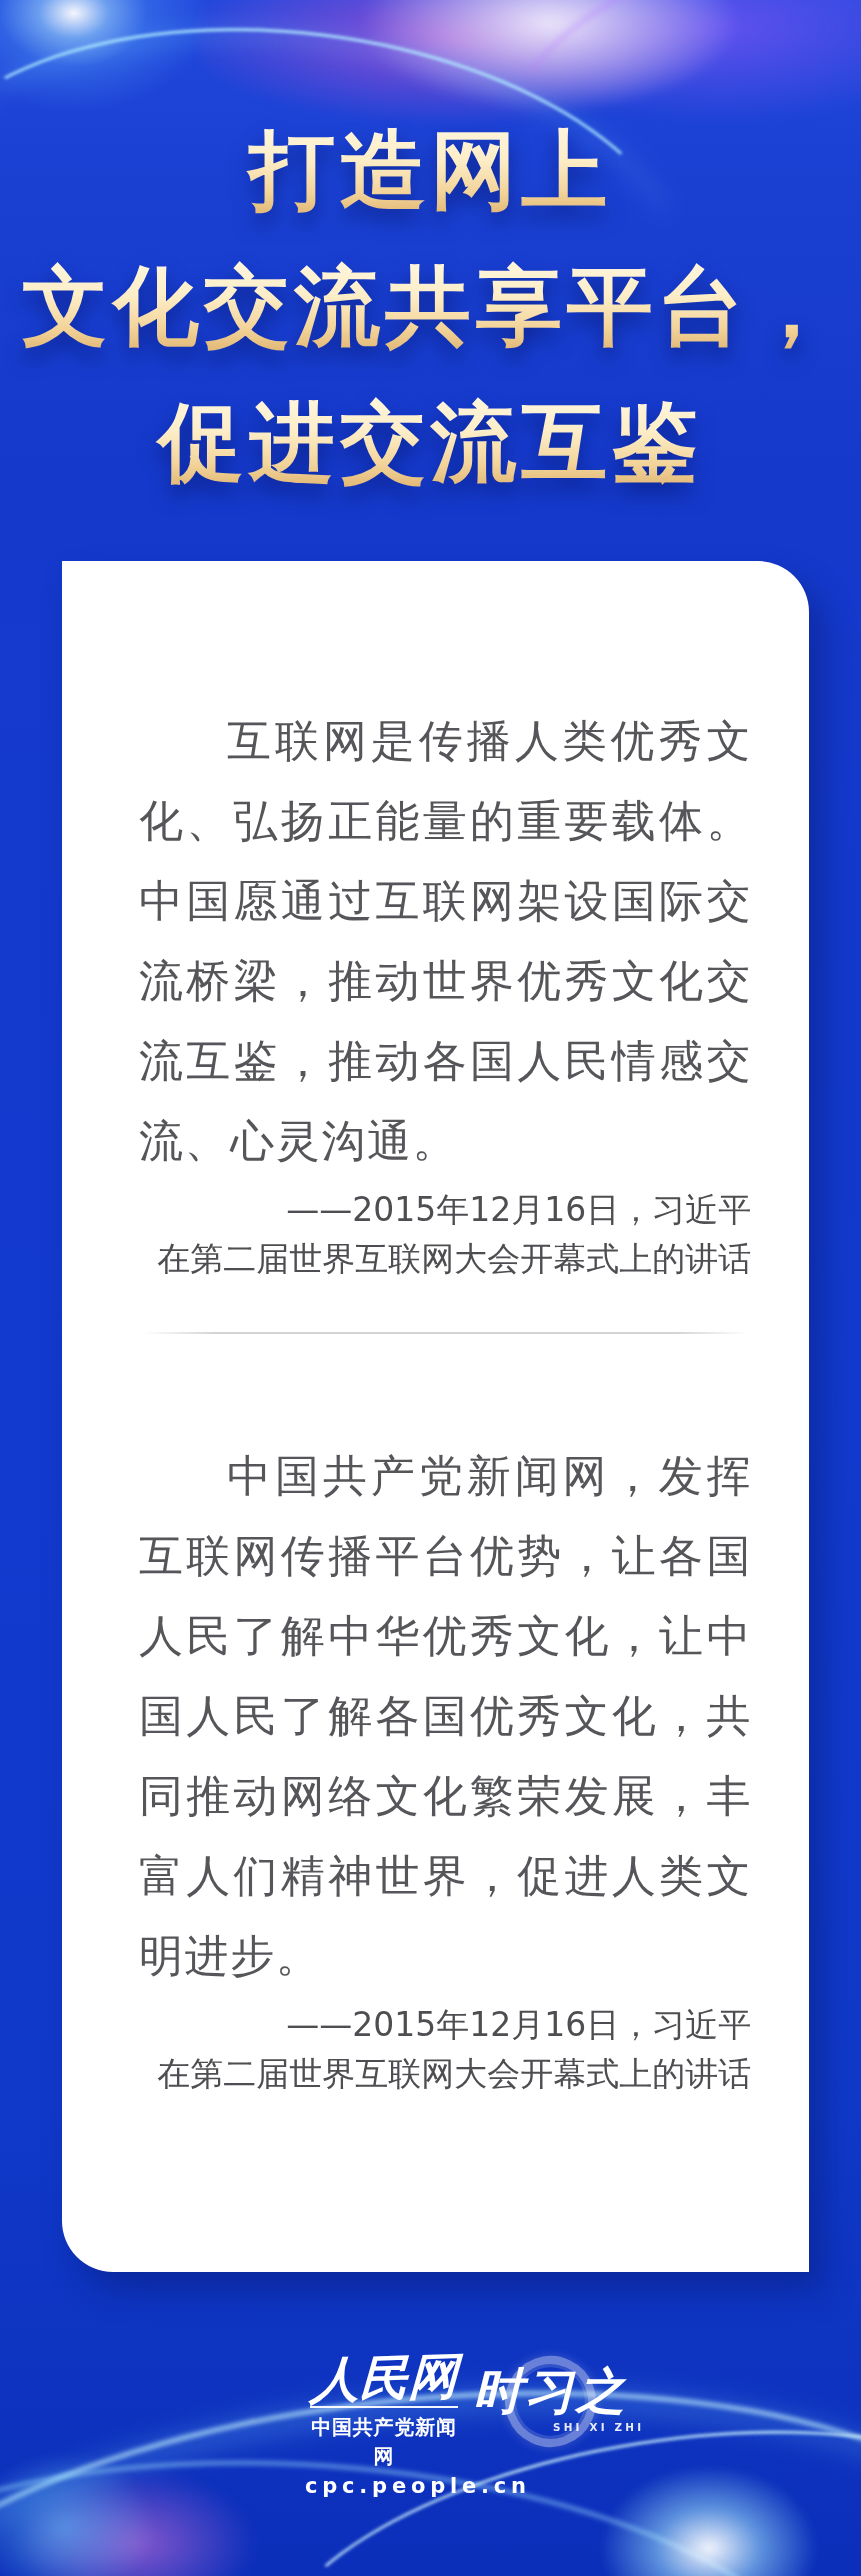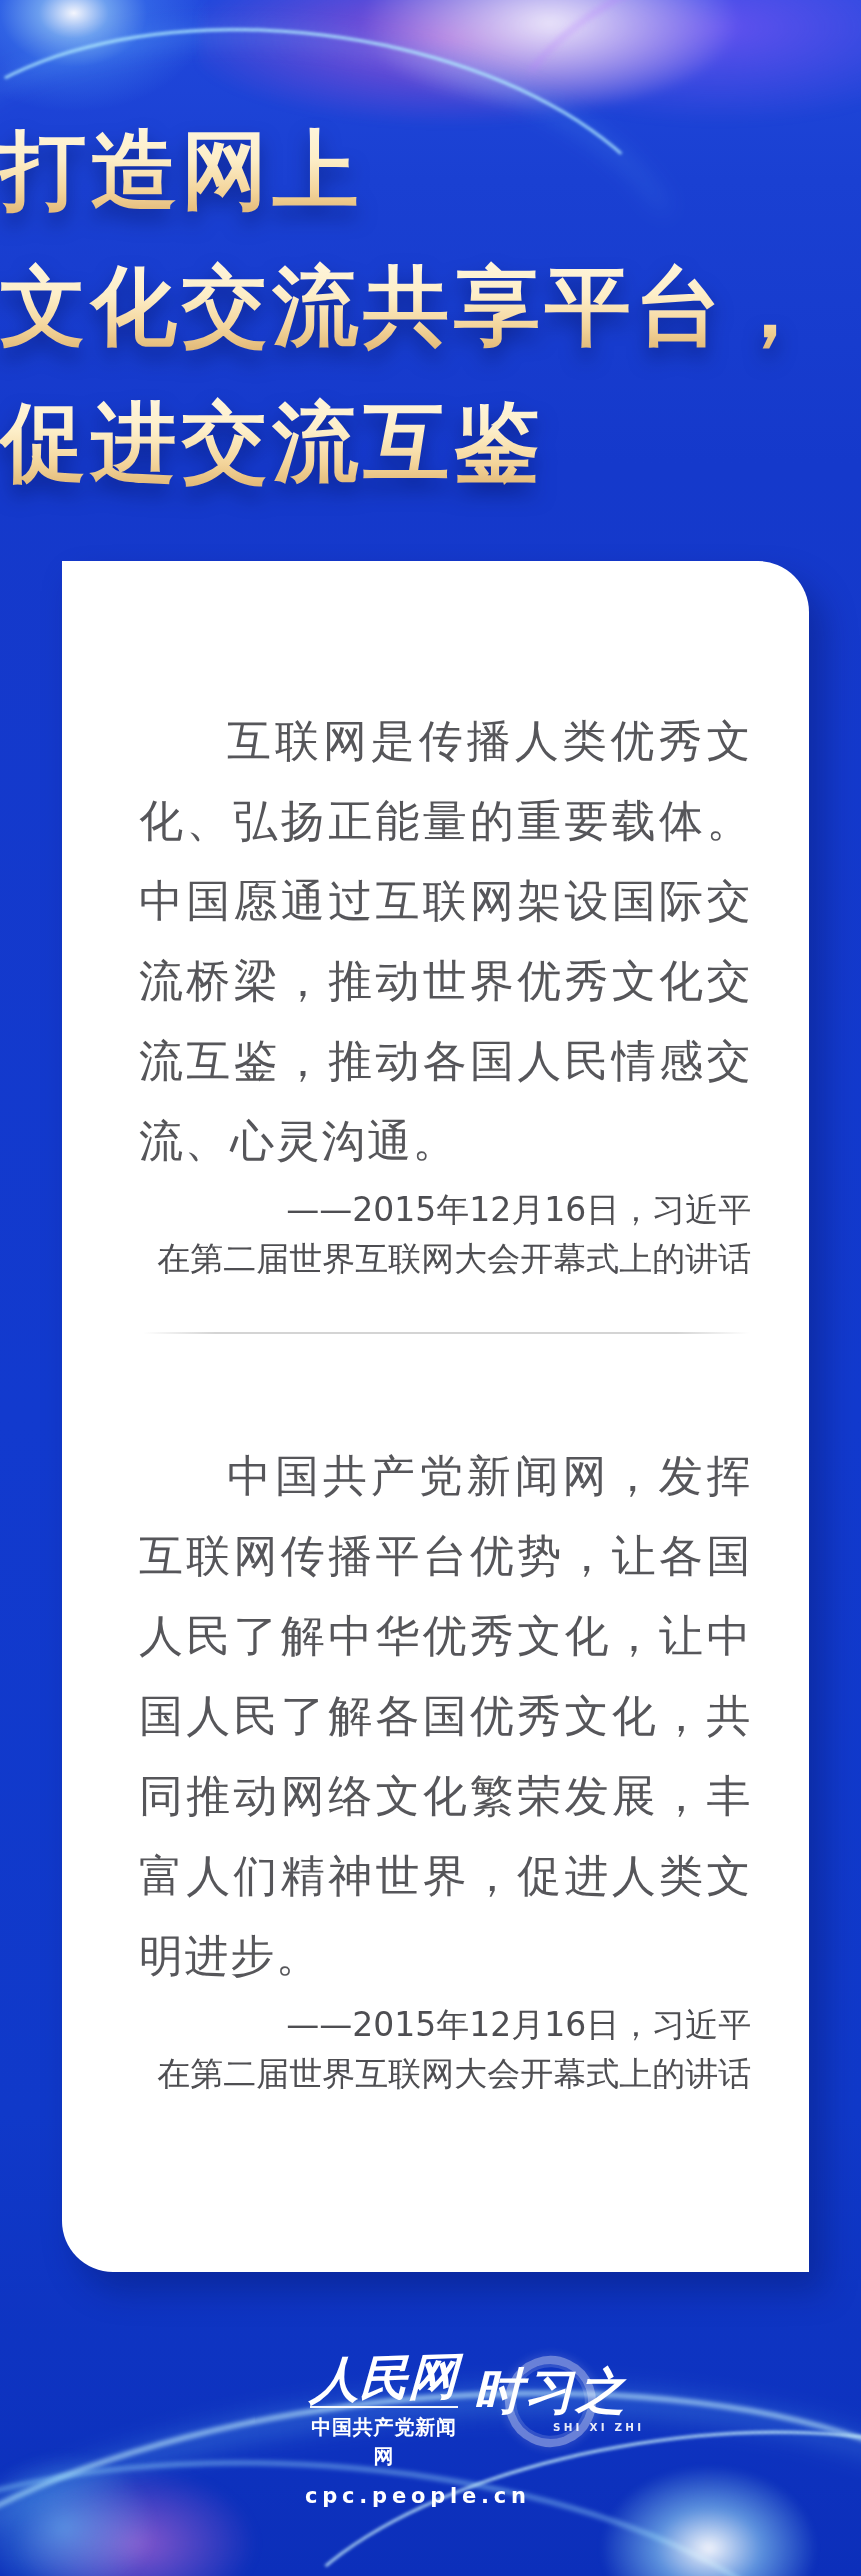--- a/index.html
+++ b/index.html
@@ -25,21 +25,21 @@
   .bwave1{left:-167px;top:2396px;width:1196px;height:478px;border-top:4px solid rgba(200,245,255,.9);transform:rotate(-5deg);filter:blur(2.4px);}
   .bwave2{left:-207px;top:2464px;width:1036px;height:415px;border-top:3.2px solid rgba(160,225,255,.75);transform:rotate(4deg);filter:blur(2.4px);}
   .bwave3{left:263px;top:2440px;width:797px;height:335px;border-top:3.2px solid rgba(210,250,255,.8);transform:rotate(-9deg);filter:blur(1.6px);}
   .pinkglow{left:-32px;top:2440px;width:335px;height:207px;filter:blur(6.4px);
     background:radial-gradient(closest-side,rgba(236,120,220,.55),rgba(236,120,220,0) 72%);}
   .whiteburst{left:558px;top:2424px;width:335px;height:239px;filter:blur(3.2px);
     background:radial-gradient(closest-side at 45% 52%,rgba(255,255,255,.95),rgba(170,240,255,.5) 35%,rgba(170,240,255,0) 72%);}
   .leftcyan{left:-64px;top:2424px;width:255px;height:207px;filter:blur(4.8px);
     background:radial-gradient(closest-side,rgba(120,220,255,.5),rgba(120,220,255,0) 72%);}
   
-  .title{position:absolute;left:0;top:102px;width:861px;
+  .title{position:absolute;left:0;top:102px;width:861px;text-align:center;
     font-family:"DejaVu Serif",serif;font-weight:700;
     filter:drop-shadow(0 11px 9.6px rgba(2,16,90,.5));}
   .title-line{font-size:86px;line-height:136px;letter-spacing:4.8px;
     background:linear-gradient(180deg,#fffaea 0%,#fdeec8 42%,#f3d49a 66%,#cf9c54 100%);
     -webkit-background-clip:text;background-clip:text;color:transparent;}
   
   .card{position:absolute;left:62px;top:561px;width:747px;height:1711px;
     background:#ffffff;border-radius:0 51px 0 51px;
     box-shadow:14.4px 19px 32px rgba(4,20,100,.38);
     box-sizing:border-box;padding:136px 53px 0 73px;}
@@ -49,21 +49,21 @@
     font-size:33px;line-height:49px;color:#4e4e52;padding-right:4.8px;}
   .divider{height:1.6px;width:606px;margin:49px auto 102px auto;
     background:linear-gradient(90deg,rgba(216,216,216,0) 0%,#d4d4d4 12%,#d4d4d4 88%,rgba(216,216,216,0) 100%);}
   .q2{margin-top:0;}
   
   .people{position:absolute;left:305px;top:2354px;width:158px;text-align:center;color:#fff;}
   .people-script{font-family:"DejaVu Serif",serif;font-style:italic;font-weight:700;
     font-size:49px;line-height:49px;transform:rotate(-2deg) skewX(-4deg);}
   .people-rule{height:1.6px;width:148px;margin:3.2px auto 4.8px auto;background:rgba(255,255,255,.95);}
   .people-sub{font-size:20px;font-weight:700;letter-spacing:0.8px;line-height:29px;}
-  .people-url{font-size:21px;font-weight:700;letter-spacing:4.8px;line-height:25.5px;margin-top:13px;}
+  .people-url{font-size:21px;font-weight:700;letter-spacing:4.8px;line-height:25.5px;margin-top:3px;}
   .sxz{position:absolute;left:470px;top:2354px;width:175px;height:104px;color:#fff;}
   .ring{position:absolute;left:35px;top:1.6px;width:75px;height:75px;border-radius:50%;
     border:8px solid rgba(255,255,255,.38);
     box-shadow:inset 0 0 0 3.2px rgba(255,255,255,.15),0 0 11px rgba(255,255,255,.18);
     transform:rotate(-20deg);}
   .sxz-text{position:relative;font-family:"DejaVu Sans",sans-serif;font-weight:800;
     font-style:italic;font-size:49px;line-height:53px;letter-spacing:2.4px;top:11px;left:3.2px;}
   .sxz-sub{position:absolute;left:83px;top:67px;font-size:10.4px;font-weight:700;
     letter-spacing:3.2px;opacity:.9;}
 </style>

